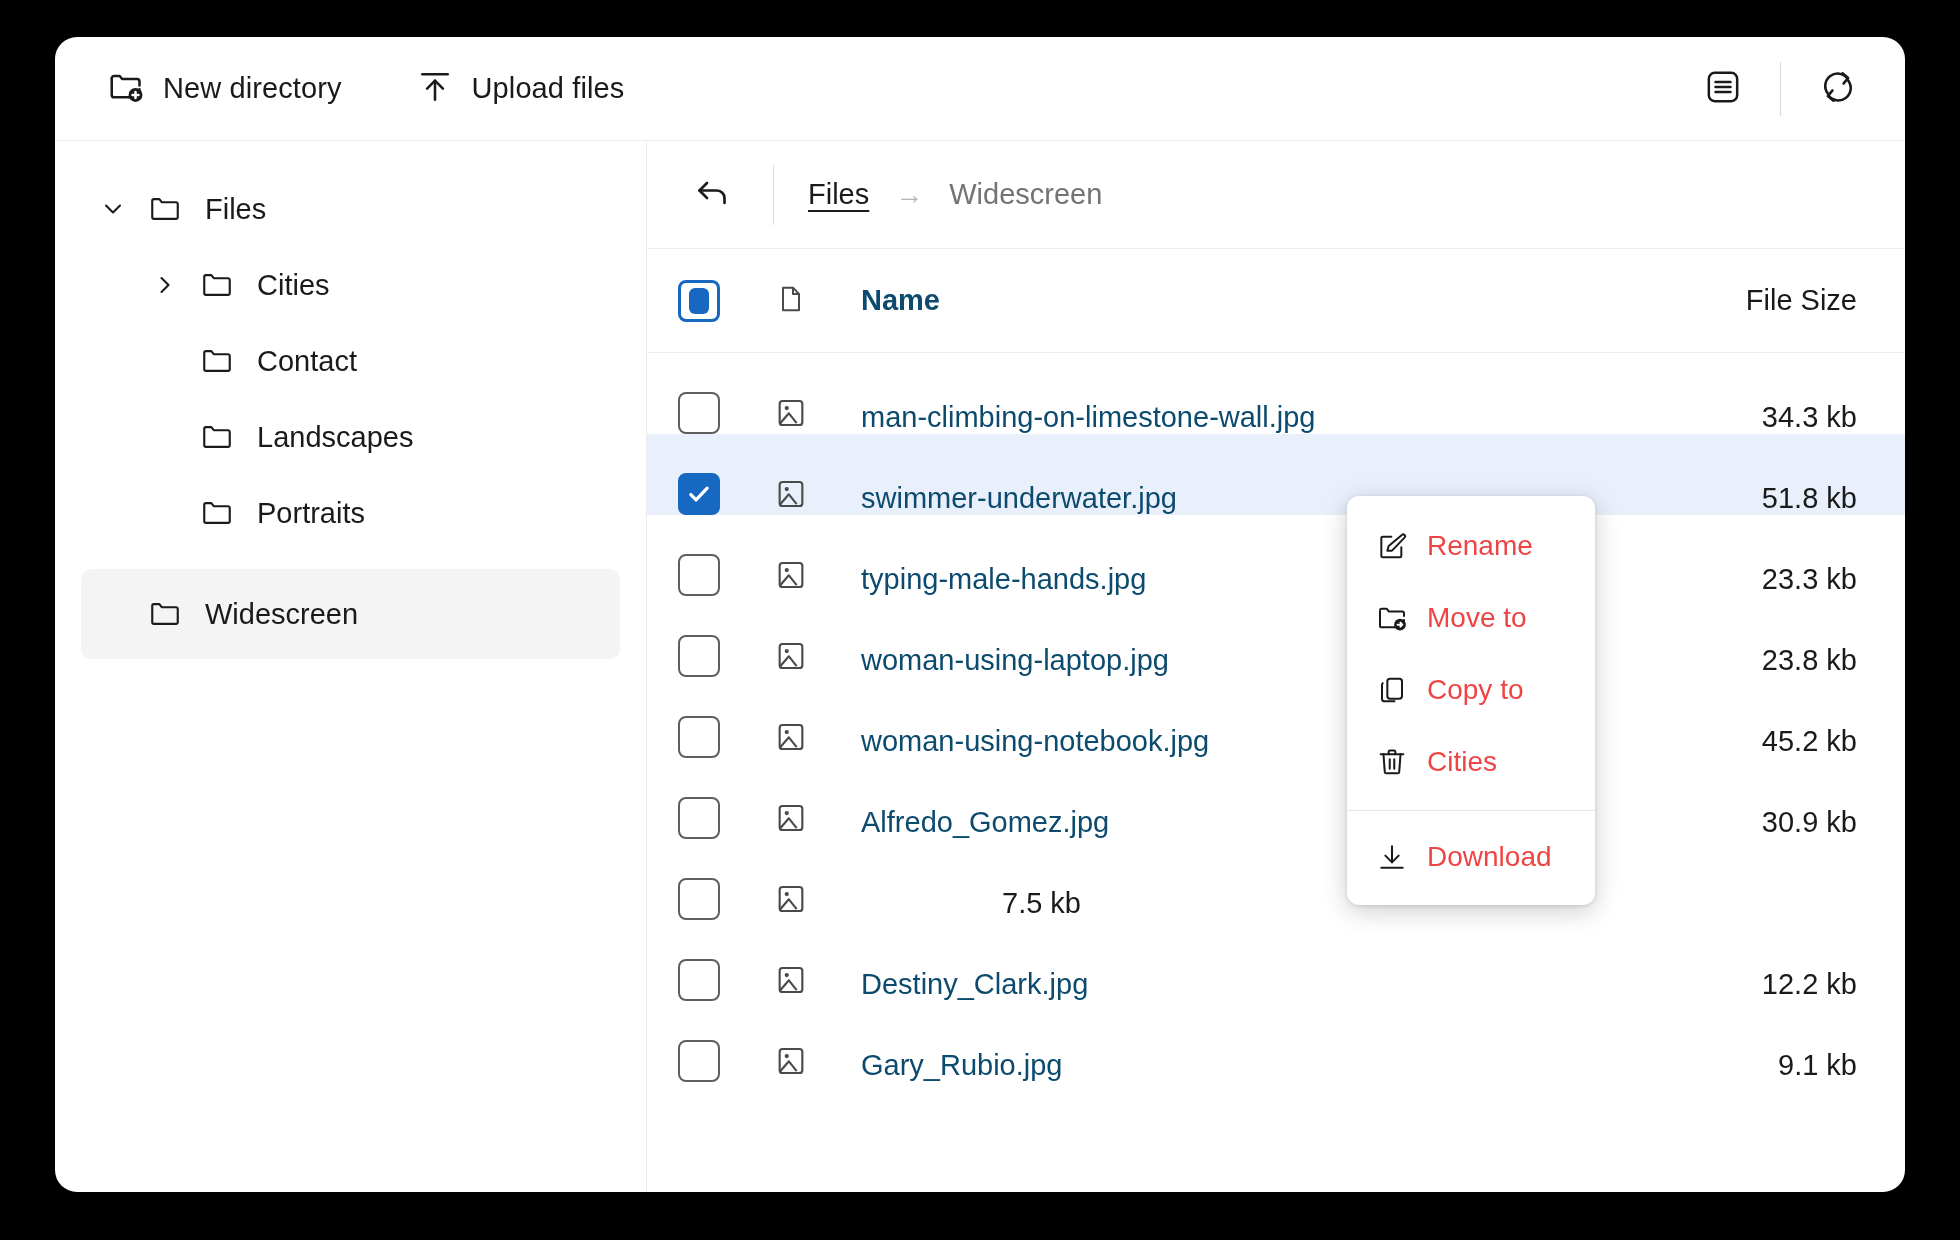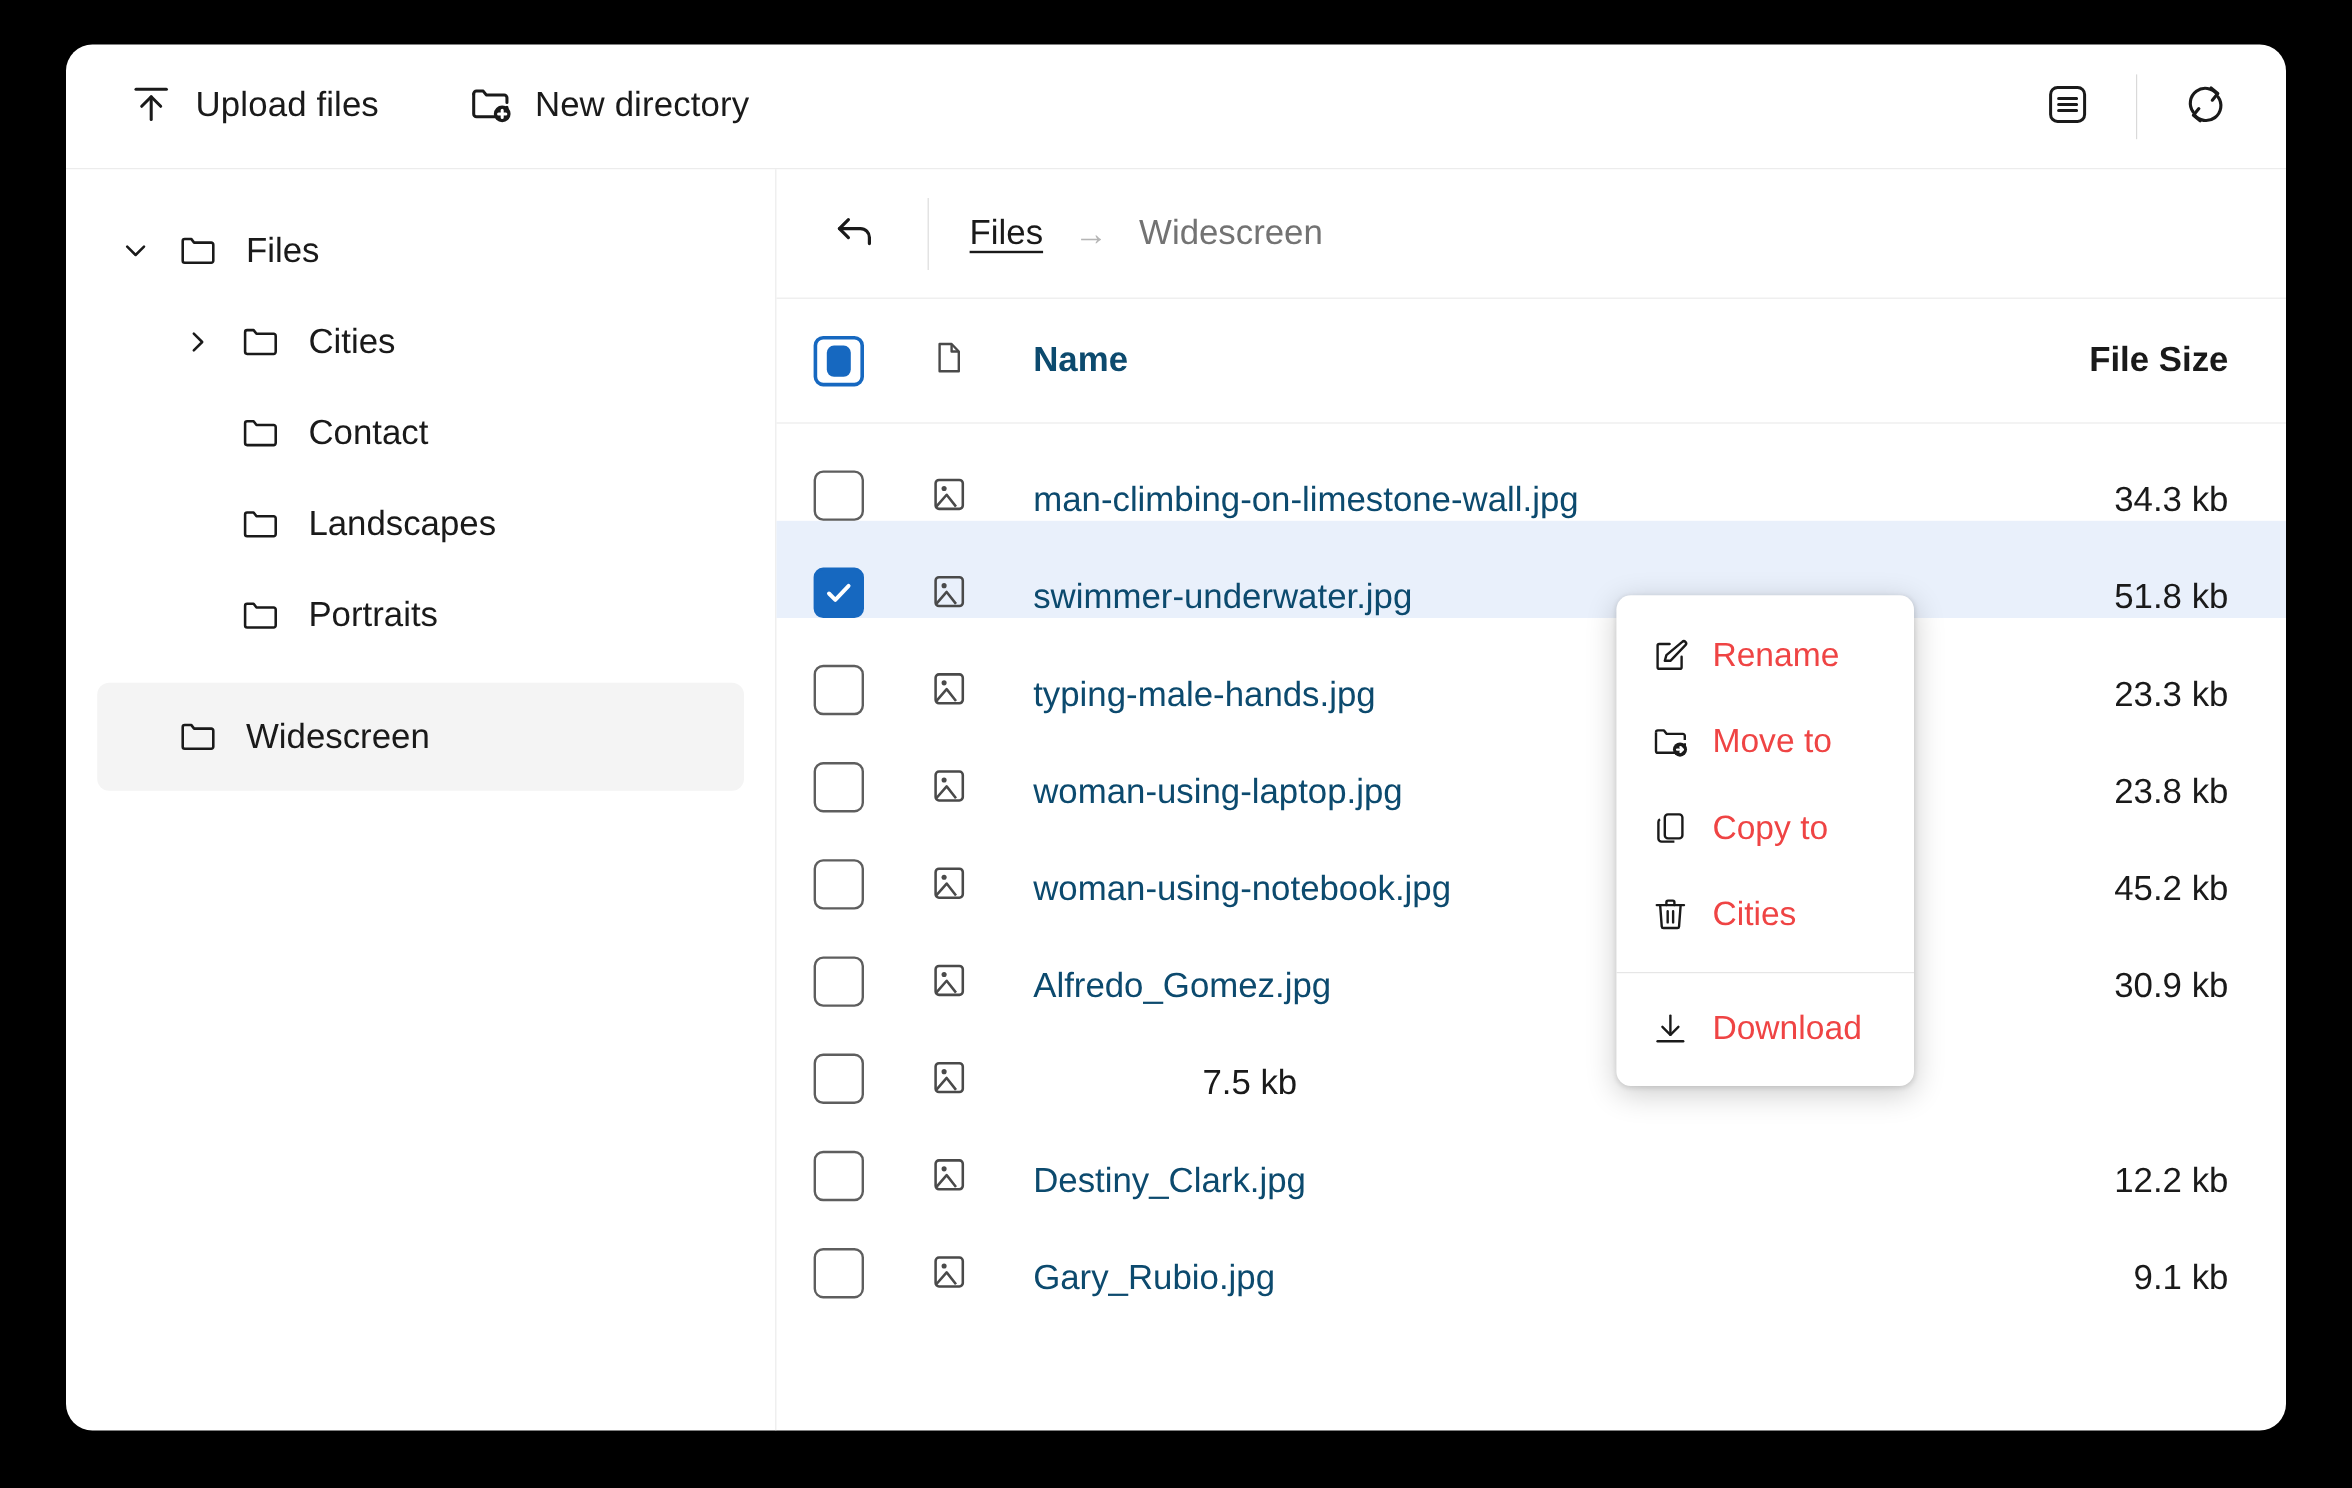--- a/index.html
+++ b/index.html
@@ -176,21 +176,21 @@
     text-overflow: ellipsis;
   }
   .c-size {
     flex: 0 0 290px;
     text-align: right;
     padding-right: 48px;
     font-size: 29px;
     color: #1a1a1a;
   }
   .th-name { font-weight: bold; }
-  .th-size { font-weight: bold; }
+  .th-size { font-weight: normal; }
 
   
   .cb {
     width: 42px; height: 42px;
     border: 2.5px solid #5e5e5e;
     border-radius: 8px;
     background: #fff;
     cursor: pointer;
   }
   .cb.checked {
@@ -243,38 +243,38 @@
 </head>
 <body>
 
 <div class="window">
 
   <div class="toolbar">
 
     <button class="tb-btn">
       <span>
         <svg width="38" height="38" viewBox="0 0 24 24" fill="none" stroke="#1a1a1a" stroke-width="1.6" stroke-linecap="round" stroke-linejoin="round">
-          <path d="M4 4h16"></path>
-          <path d="M12 20V8"></path>
-          <path d="M7 13l5-5 5 5"></path>
-        </svg>
-      </span>
-      <span class="tb-label">Upload files</span>
-    </button>
-
-    <button class="tb-btn">
-      <span>
-        <svg width="38" height="38" viewBox="0 0 24 24" fill="none" stroke="#1a1a1a" stroke-width="1.6" stroke-linecap="round" stroke-linejoin="round">
           <path d="M3 6.5A1.5 1.5 0 0 1 4.5 5H8l1.6 2H19a1.5 1.5 0 0 1 1.5 1.5V11"></path>
           <path d="M20.5 13.5V17A1.5 1.5 0 0 1 19 18.5H4.5A1.5 1.5 0 0 1 3 17V6.5"></path>
           <circle cx="18" cy="17" r="4.4" fill="#1a1a1a" stroke="none"></circle>
           <path d="M18 15.1v3.8M16.1 17h3.8" stroke="#ffffff" stroke-width="1.6"></path>
         </svg>
       </span>
       <span class="tb-label">New directory</span>
+    </button>
+
+    <button class="tb-btn">
+      <span>
+        <svg width="38" height="38" viewBox="0 0 24 24" fill="none" stroke="#1a1a1a" stroke-width="1.6" stroke-linecap="round" stroke-linejoin="round">
+          <path d="M4 4h16"></path>
+          <path d="M12 20V8"></path>
+          <path d="M7 13l5-5 5 5"></path>
+        </svg>
+      </span>
+      <span class="tb-label">Upload files</span>
     </button>
 
     <div class="tb-right">
       <button class="icon-btn">
         <span>
           <svg width="40" height="40" viewBox="0 0 24 24" fill="none" stroke="#1a1a1a" stroke-width="1.5" stroke-linecap="round">
             <rect x="3.5" y="3.5" width="17" height="17" rx="3.5"></rect>
             <path d="M7.5 9h9M7.5 12h9M7.5 15h9"></path>
           </svg>
         </span>

